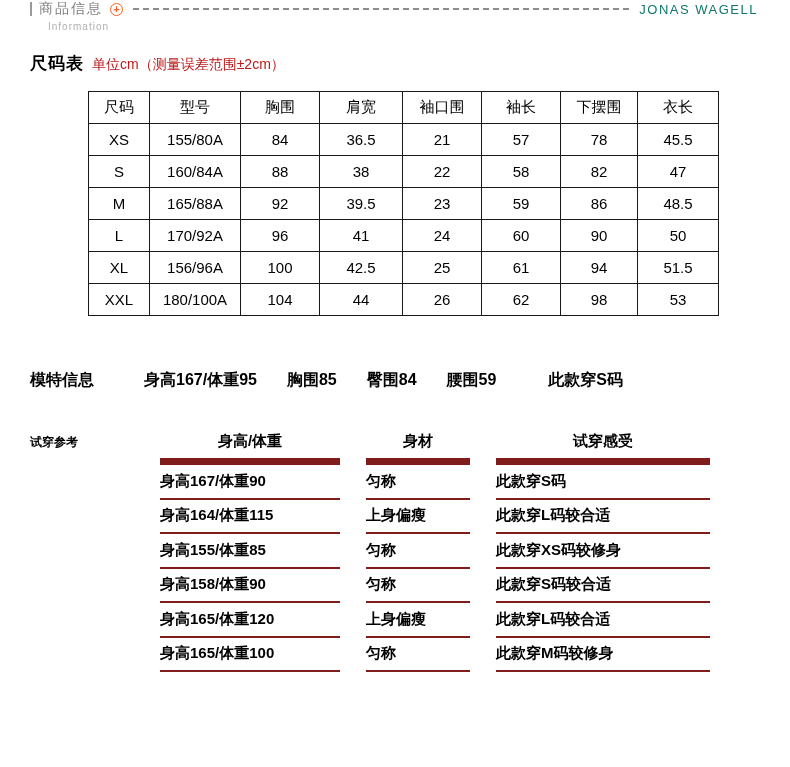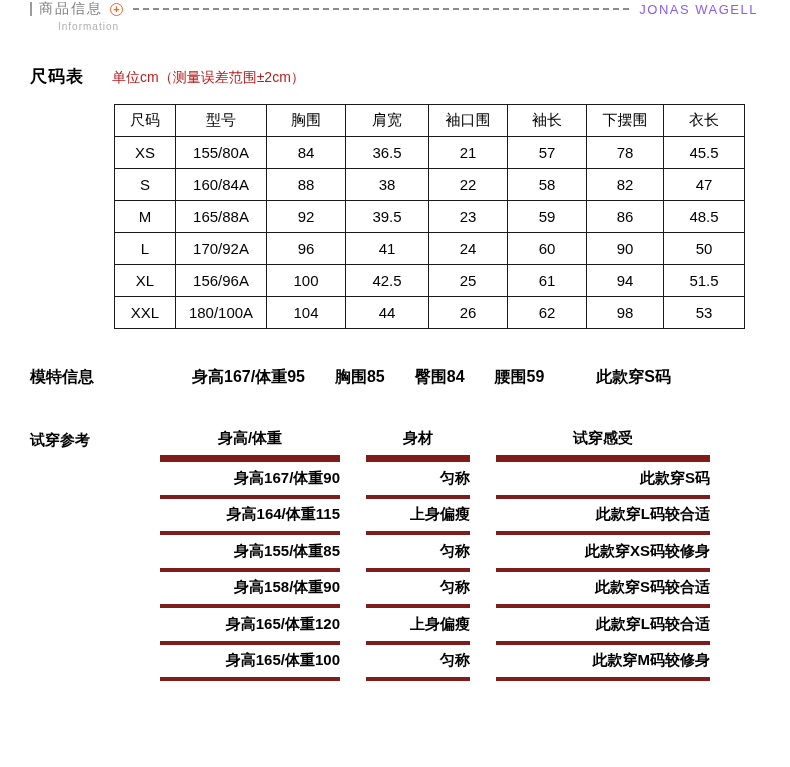--- a/index.html
+++ b/index.html
@@ -15,59 +15,59 @@
   .info-header { display: flex; align-items: flex-start; }
   .title-block { flex: 0 0 auto; }
   .title-line { display: flex; align-items: center; gap: 7px; }
   .vbar { width: 2px; height: 14px; background: #9a9a9a; }
   .cn-title { font-size: 14px; color: #808080; letter-spacing: 2px; }
   .plus-icon {
     width: 13px; height: 13px; box-sizing: border-box;
     border: 1px solid #f26522; color: #f26522; border-radius: 50%;
     font-size: 11px; line-height: 11px; text-align: center; font-weight: bold;
   }
-  .en-sub { font-size: 10px; color: #b0b0b0; letter-spacing: 1px; margin: 3px 0 0 28px; }
+  .en-sub { font-size: 10px; color: #b0b0b0; letter-spacing: 1px; margin: 3px 0 0 18px; }
   .dashed-line { flex: 1 1 auto; border-top: 2px dashed #8c8c8c; margin: 8px 10px 0 10px; }
-  .brand { font-size: 13px; color: #8b5cf6; letter-spacing: 1.5px; margin-top: 2px; white-space: nowrap; }
-
-  
-  .size-heading { display: flex; align-items: baseline; gap: 28px; margin-top: 33px; text-align: center; }
+  .brand { font-size: 13px; color: #0f766e; letter-spacing: 1.5px; margin-top: 2px; white-space: nowrap; }
+
+  
+  .size-heading { display: flex; align-items: baseline; gap: 8px; margin-top: 20px; text-align: center; }
   .size-title { font-size: 17px; font-weight: bold; letter-spacing: 1px; }
   .size-note { font-size: 14px; color: #b91c1c; }
-  table.size-table { border-collapse: collapse; margin: 16px 0 0 84px; table-layout: fixed; }
+  table.size-table { border-collapse: collapse; margin: 16px 0 0 58px; table-layout: fixed; }
   table.size-table th, table.size-table td {
     border: 1px solid #1a1a1a; text-align: center; vertical-align: middle;
     font-size: 15px; font-weight: normal; height: 31px; padding: 0;
   }
   table.size-table th:nth-child(1), table.size-table td:nth-child(1) { width: 60px; }
   table.size-table th:nth-child(2), table.size-table td:nth-child(2) { width: 90px; }
   table.size-table th:nth-child(3), table.size-table td:nth-child(3) { width: 78px; }
   table.size-table th:nth-child(4), table.size-table td:nth-child(4) { width: 82px; }
   table.size-table th:nth-child(5), table.size-table td:nth-child(5) { width: 78px; }
   table.size-table th:nth-child(6), table.size-table td:nth-child(6) { width: 78px; }
   table.size-table th:nth-child(7), table.size-table td:nth-child(7) { width: 76px; }
   table.size-table th:nth-child(8), table.size-table td:nth-child(8) { width: 80px; }
 
   
-  .model-section { display: flex; align-items: baseline; margin-top: 38px; gap: 48px; }
+  .model-section { display: flex; align-items: baseline; margin-top: 54px; }
   .model-title { font-size: 16px; font-weight: bold; width: 114px; flex: 0 0 auto; }
   .model-values { display: flex; align-items: baseline; gap: 30px; font-size: 16px; font-weight: bold; }
   .model-values span:last-child { margin-left: 22px; }
 
   
   .fit-section { display: flex; align-items: flex-start; margin-top: 34px; }
-  .fit-title { font-size: 15px; font-weight: bold; width: 104px; flex: 0 0 auto; padding-top: 9px; }
+  .fit-title { font-size: 12px; font-weight: bold; width: 104px; flex: 0 0 auto; padding-top: 9px; }
   table.fit-table { border-collapse: separate; border-spacing: 26px 0; table-layout: fixed; }
   table.fit-table th {
     font-size: 15px; font-weight: bold; text-align: center; vertical-align: middle;
     height: 33px; border-bottom: 7px solid #7f1d1d; padding: 0;
   }
   table.fit-table td {
-    font-size: 15px; font-weight: bold; text-align: right; vertical-align: middle;
-    height: 32.5px; border-bottom: 4px solid #7f1d1d; padding: 0;
+    font-size: 15px; font-weight: bold; text-align: left; vertical-align: middle;
+    height: 32.5px; border-bottom: 2px solid #7f1d1d; padding: 0;
   }
   table.fit-table th:nth-child(1), table.fit-table td:nth-child(1) { width: 180px; }
   table.fit-table th:nth-child(2), table.fit-table td:nth-child(2) { width: 104px; }
   table.fit-table th:nth-child(3), table.fit-table td:nth-child(3) { width: 214px; }
 </style>
 </head>
 <body>
 
 <div class="page">
 

